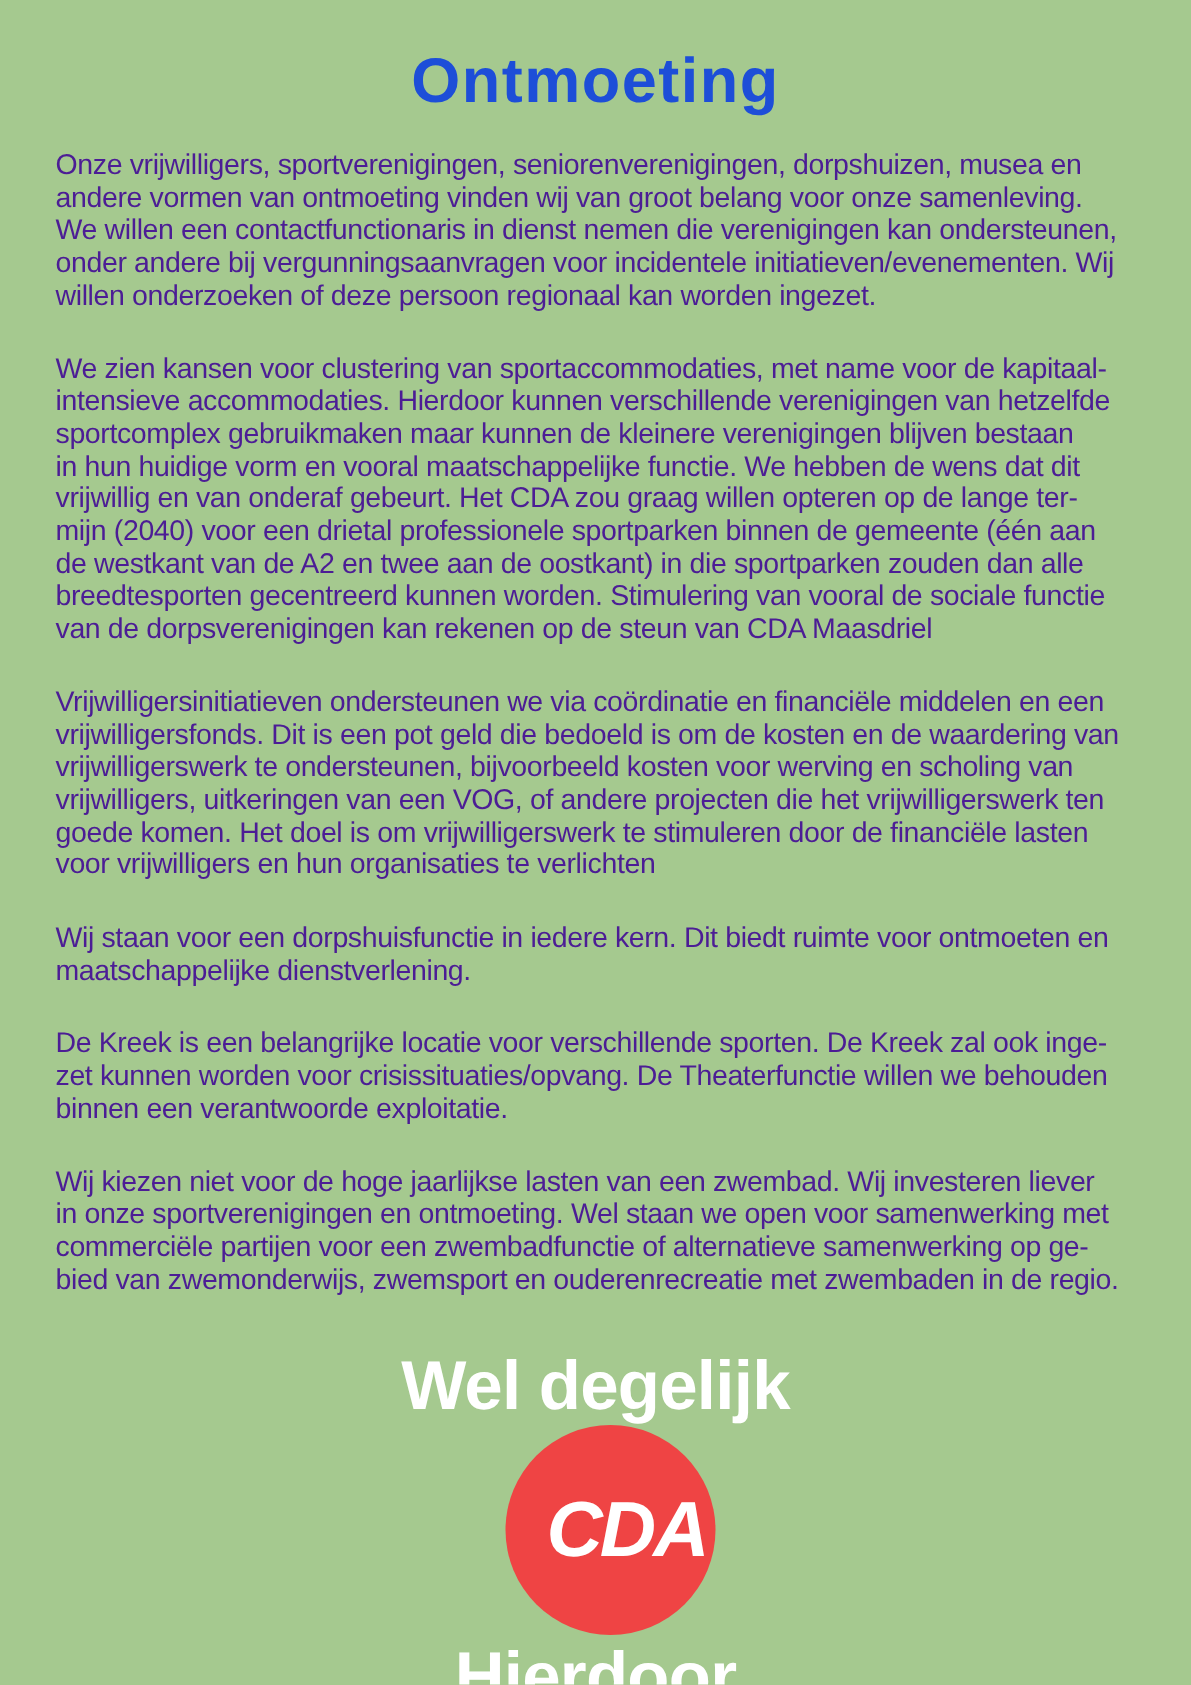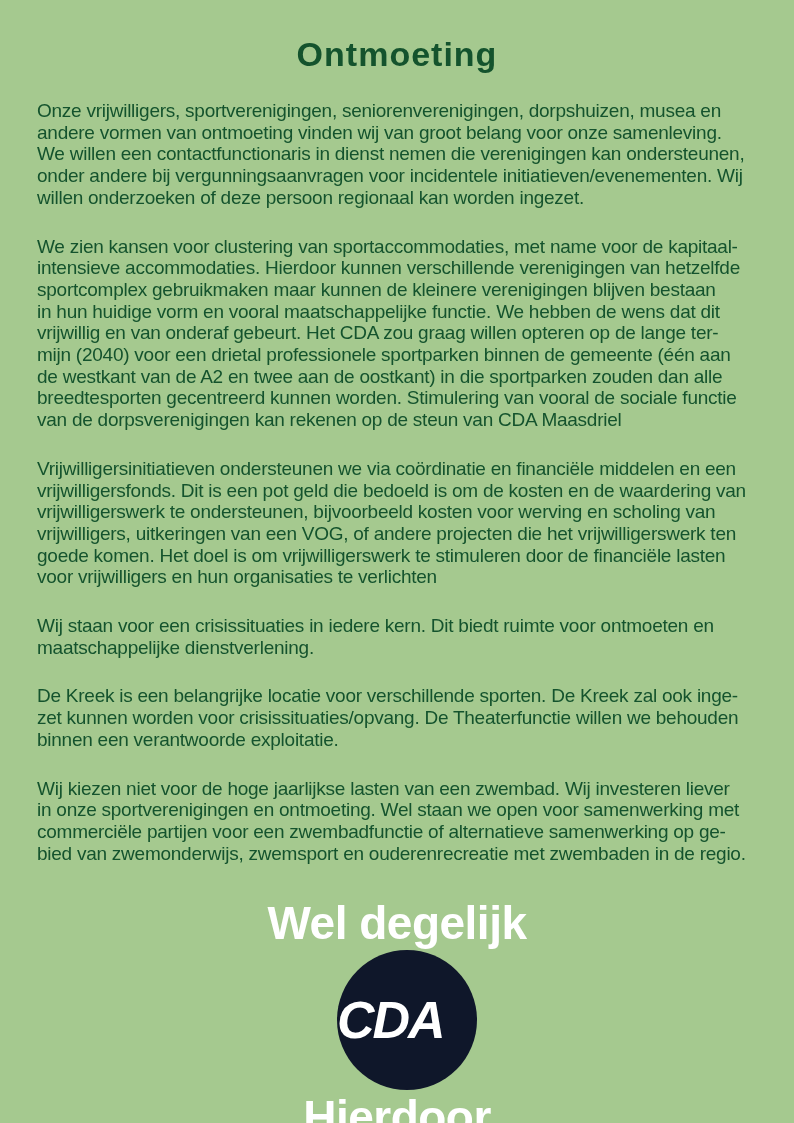--- a/index.html
+++ b/index.html
@@ -16,34 +16,34 @@
   }
   .page {
     width: 794px;
     height: 1123px;
     position: relative;
   }
   .title {
     margin: 0;
     padding-top: 32px;
     text-align: center;
-    color: #14532d;
-    font-size: 34px;
+    color: #1d4ed8;
+    font-size: 42px;
     line-height: 44px;
     font-weight: bold;
     letter-spacing: 1px;
   }
   .content {
     margin: 24px 32px 0 37px;
   }
   .para {
     margin: 0 0 27px 0;
     font-size: 19px;
     line-height: 21.7px;
-    color: #14532d;
+    color: #4c1d95;
     white-space: pre-line;
     letter-spacing: -0.25px;
   }
   .footer {
     position: absolute;
     top: 950px;
     left: 0;
     width: 794px;
     height: 140px;
     display: flex;
@@ -55,25 +55,25 @@
     color: #ffffff;
     font-size: 46px;
     font-weight: bold;
     letter-spacing: -0.5px;
     white-space: nowrap;
   }
   .logo-circle {
     width: 140px;
     height: 140px;
     border-radius: 50%;
-    background: #0f172a;
+    background: #ef4444;
     margin: 0 18px 0 38px;
     display: flex;
     align-items: center;
-    justify-content: flex-start;
+    justify-content: flex-end;
     flex: 0 0 auto;
   }
   .logo-text {
     color: #ffffff;
     font-size: 52px;
     font-weight: bold;
     font-style: italic;
     letter-spacing: -2px;
     padding-right: 6px;
   }
@@ -99,21 +99,21 @@
 mijn (2040) voor een drietal professionele sportparken binnen de gemeente (één aan
 de westkant van de A2 en twee aan de oostkant) in die sportparken zouden dan alle
 breedtesporten gecentreerd kunnen worden. Stimulering van vooral de sociale functie
 van de dorpsverenigingen kan rekenen op de steun van CDA Maasdriel</p>
     <p class="para">Vrijwilligersinitiatieven ondersteunen we via coördinatie en financiële middelen en een
 vrijwilligersfonds. Dit is een pot geld die bedoeld is om de kosten en de waardering van
 vrijwilligerswerk te ondersteunen, bijvoorbeeld kosten voor werving en scholing van
 vrijwilligers, uitkeringen van een VOG, of andere projecten die het vrijwilligerswerk ten
 goede komen. Het doel is om vrijwilligerswerk te stimuleren door de financiële lasten
 voor vrijwilligers en hun organisaties te verlichten</p>
-    <p class="para">Wij staan voor een crisissituaties in iedere kern. Dit biedt ruimte voor ontmoeten en
+    <p class="para">Wij staan voor een dorpshuisfunctie in iedere kern. Dit biedt ruimte voor ontmoeten en
 maatschappelijke dienstverlening.</p>
     <p class="para">De Kreek is een belangrijke locatie voor verschillende sporten. De Kreek zal ook inge-
 zet kunnen worden voor crisissituaties/opvang. De Theaterfunctie willen we behouden
 binnen een verantwoorde exploitatie.</p>
     <p class="para">Wij kiezen niet voor de hoge jaarlijkse lasten van een zwembad. Wij investeren liever
 in onze sportverenigingen en ontmoeting. Wel staan we open voor samenwerking met
 commerciële partijen voor een zwembadfunctie of alternatieve samenwerking op ge-
 bied van zwemonderwijs, zwemsport en ouderenrecreatie met zwembaden in de regio.</p>
   </main>
 

